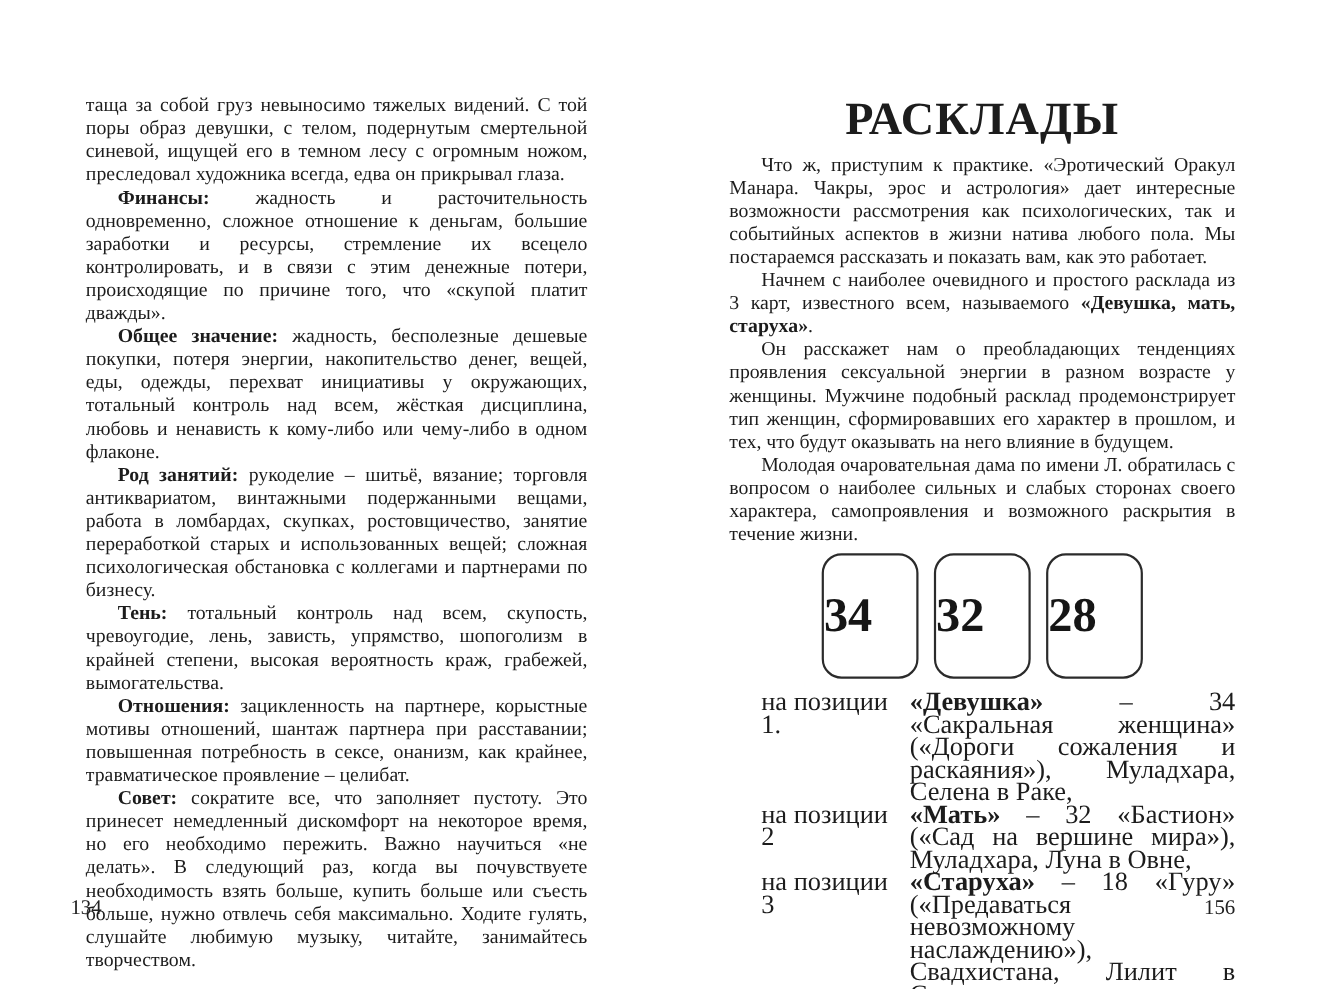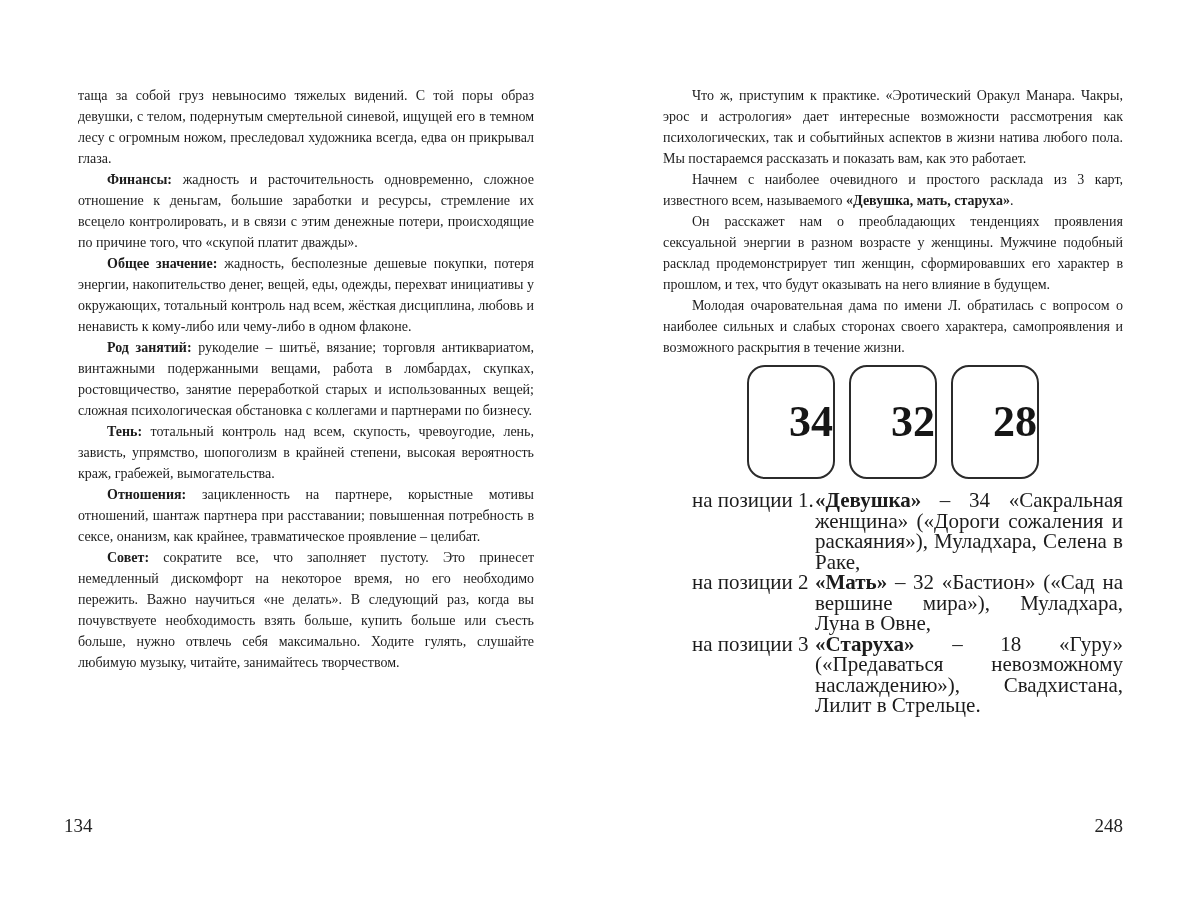--- a/index.html
+++ b/index.html
@@ -9,21 +9,21 @@
     position: relative;
     font-family: "Liberation Serif", "DejaVu Serif", serif;
     color: #1c1c1c;
     overflow: hidden;
   }
   .page { position: absolute; top: 85px; }
   .page-left  { left: 78px;  width: 456px; }
   .page-right { left: 663px; width: 460px; }
   .para {
     margin: 0;
-    font-size: 14px;
+    font-size: 18px;
     line-height: 21px;
     text-align: justify;
     hyphens: auto;
     font-family: Liberation Serif, serif;
     -webkit-hyphens: auto;
   }
   .indent { text-indent: 29px; }
   .lead { font-weight: bold; }
   .page-title {
     margin: 2px 0 8px 0;
@@ -38,36 +38,36 @@
     display: flex;
     justify-content: center;
     gap: 14px;
     margin: 7px 0 11px 0;
   }
   .card {
     width: 84px; height: 110px;
     border: 2px solid #2b2b2b;
     border-radius: 18px;
     background: #ffffff;
-    display: flex; align-items: center; justify-content: flex-end;
+    display: flex; align-items: center; justify-content: flex-start;
   }
   .card-number {
     font-size: 44px;
     font-weight: bold;
     color: #161616;
     line-height: 1;
   }
   .positions { padding-left: 29px; }
   .pos-row {
     display: flex;
-    font-size: 21px;
+    font-size: 24px;
     line-height: 20.5px;
   }
   .pos-label { width: 123px; flex: none; }
-  .pos-value { flex: 1; text-align: justify; hyphens: auto; -webkit-hyphens: auto; }
+  .pos-value { flex: 1; text-align: justify; hyphens: auto; margin-left: 12px; -webkit-hyphens: auto; }
   .page-num {
     position: absolute;
     top: 815px;
     font-size: 19px;
     color: #222222;
   }
   .page-num-left  { left: 64px; }
   .page-num-right { left: 663px; width: 460px; text-align: right; }
 </style>
 </head>
@@ -77,20 +77,21 @@
   <p class="para"><span>таща за собой груз невыносимо тяжелых видений. С той поры образ девушки, с телом, подернутым смертельной синевой, ищущей его в темном лесу с огромным ножом, преследовал художника всегда, едва он прикрывал глаза.</span></p>
   <p class="para indent"><b class="lead">Финансы:</b> <span>жадность и расточительность одновременно, сложное отношение к деньгам, большие заработки и ресурсы, стремление их всецело контролировать, и в связи с этим денежные потери, происходящие по причине того, что «скупой платит дважды».</span></p>
   <p class="para indent"><b class="lead">Общее значение:</b> <span>жадность, бесполезные дешевые покупки, потеря энергии, накопительство денег, вещей, еды, одежды, перехват инициативы у окружающих, тотальный контроль над всем, жёсткая дисциплина, любовь и ненависть к кому-либо или чему-либо в одном флаконе.</span></p>
   <p class="para indent"><b class="lead">Род занятий:</b> <span>рукоделие – шитьё, вязание; торговля антиквариатом, винтажными подержанными вещами, работа в ломбардах, скупках, ростовщичество, занятие переработкой старых и использованных вещей; сложная психологическая обстановка с коллегами и партнерами по бизнесу.</span></p>
   <p class="para indent"><b class="lead">Тень:</b> <span>тотальный контроль над всем, скупость, чревоугодие, лень, зависть, упрямство, шопоголизм в крайней степени, высокая вероятность краж, грабежей, вымогательства.</span></p>
   <p class="para indent"><b class="lead">Отношения:</b> <span>зацикленность на партнере, корыстные мотивы отношений, шантаж партнера при расставании; повышенная потребность в сексе, онанизм, как крайнее, травматическое проявление – целибат.</span></p>
   <p class="para indent"><b class="lead">Совет:</b> <span>сократите все, что заполняет пустоту. Это принесет немедленный дискомфорт на некоторое время, но его необходимо пережить. Важно научиться «не делать». В следующий раз, когда вы почувствуете необходимость взять больше, купить больше или съесть больше, нужно отвлечь себя максимально. Ходите гулять, слушайте любимую музыку, читайте, занимайтесь творчеством.</span></p>
 </div>
 
 <div class="page page-right">
+  <h1 class="page-title">РАСКЛАДЫ</h1>
   <p class="para indent"><span>Что ж, приступим к практике. «Эротический Оракул Манара. Чакры, эрос и астрология» дает интересные возможности рассмотрения как психологических, так и событийных аспектов в жизни натива любого пола. Мы постараемся рассказать и показать вам, как это работает.</span></p>
   <p class="para indent"><span>Начнем с наиболее очевидного и простого расклада из 3 карт, известного всем, называемого</span> <b>«Девушка, мать, старуха»</b><span>.</span></p>
   <p class="para indent"><span>Он расскажет нам о преобладающих тенденциях проявления сексуальной энергии в разном возрасте у женщины. Мужчине подобный расклад продемонстрирует тип женщин, сформировавших его характер в прошлом, и тех, что будут оказывать на него влияние в будущем.</span></p>
   <p class="para indent"><span>Молодая очаровательная дама по имени Л. обратилась с вопросом о наиболее сильных и слабых сторонах своего характера, самопроявления и возможного раскрытия в течение жизни.</span></p>
 
   <div class="cards">
     <div class="card">
         <span class="card-number">34</span>
       </div>
     <div class="card">
@@ -111,13 +112,13 @@
       <div class="pos-value"><b>«Мать»</b> <span>– 32 «Бастион» («Сад на вершине мира»), Муладхара, Луна в Овне,</span></div>
     </div>
     <div class="pos-row">
       <div class="pos-label">на позиции 3</div>
       <div class="pos-value"><b>«Старуха»</b> <span>– 18 «Гуру» («Предаваться невозможному наслаждению»), Свадхистана, Лилит в Стрельце.</span></div>
     </div>
   </div>
 </div>
 
 <div class="page-num page-num-left">134</div>
-<div class="page-num page-num-right">248</div>
+<div class="page-num page-num-right">156</div>
 
 </body></html>

